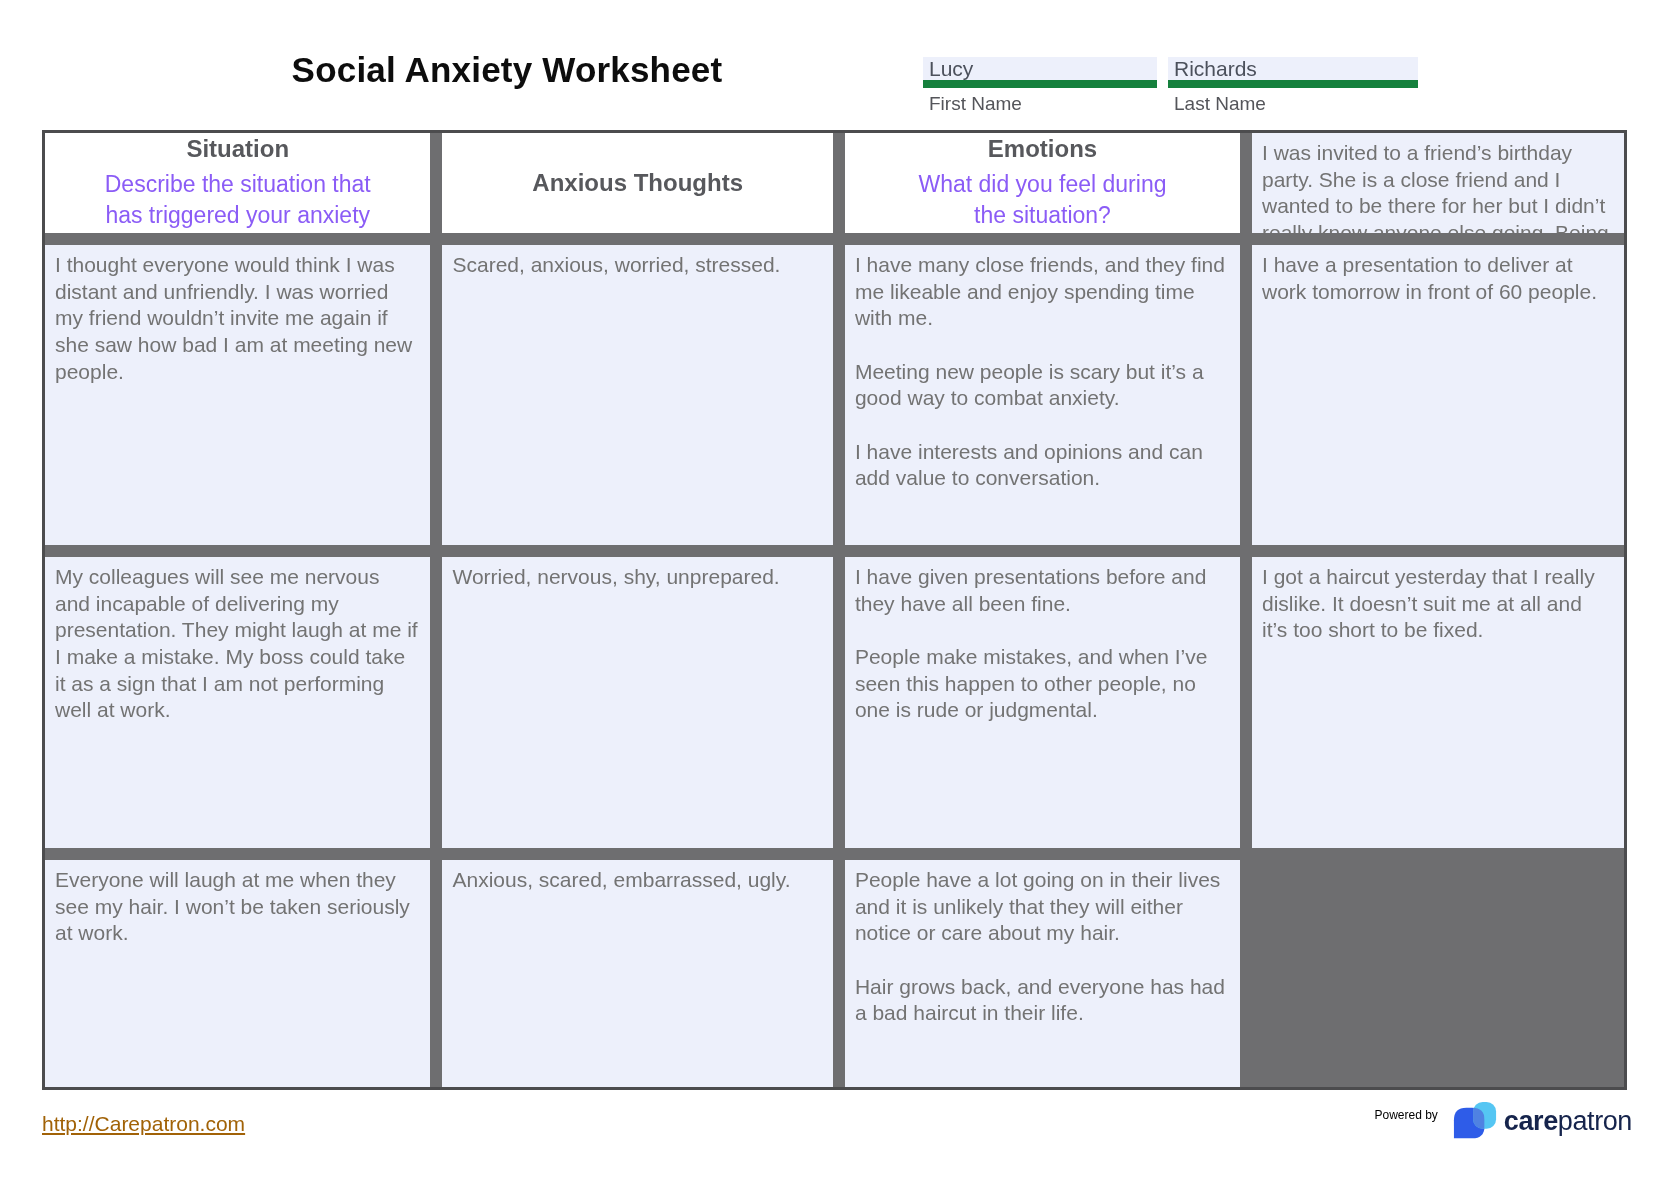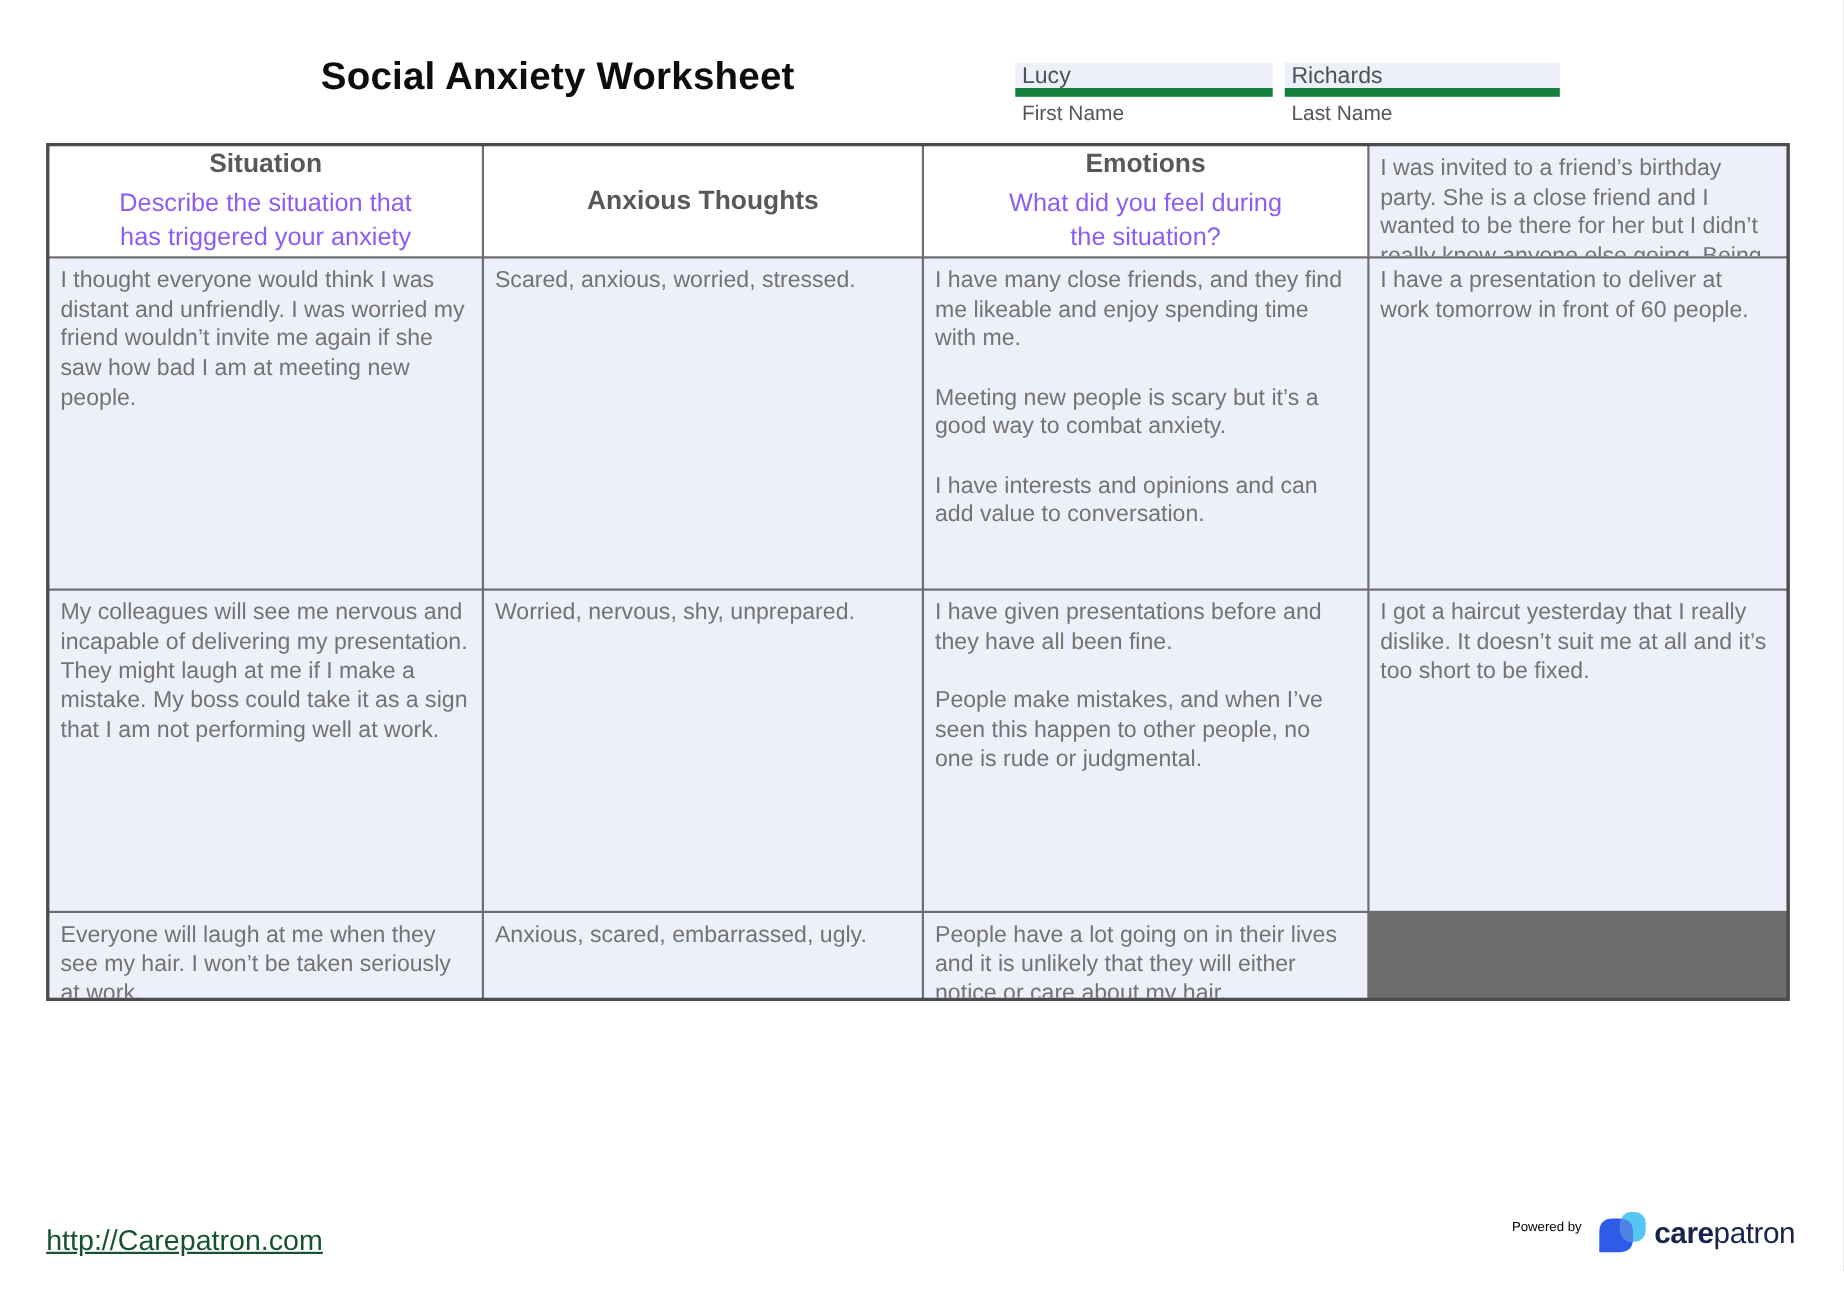--- a/index.html
+++ b/index.html
@@ -20,26 +20,26 @@
   .name-group input {
     background:#edf0fb; border:none; border-bottom:8px solid #15803d;
     width:234px; height:31px; font-family:"Liberation Sans", sans-serif;
     font-size:21px; color:#4c515c; padding:2px 4px 2px 6px; outline:none;
   }
   .name-group.last input { width:250px; }
   .name-group label { font-size:19px; color:#54555a; margin-top:5px; padding-left:6px; }
 
   
   .worksheet-table {
-    position:absolute; left:42px; top:130px; width:1585px; height:780px;
+    position:absolute; left:42px; top:130px; width:1585px; height:960px;
     border:3px solid #4c4c4e; background:#6e6e70;
     display:grid;
     grid-template-columns: 1fr 1.013fr 1.025fr 0.965fr;
     grid-template-rows: 100px 300px 291px 1fr;
-    gap:2px;
+    gap:12px;
   }
   .th {
     background:#ffffff; display:flex; flex-direction:column;
     align-items:center; justify-content:center; text-align:center;
     padding:4px 10px; gap:6px;
   }
   .th .t { font-size:24px; font-weight:bold; color:#57585c; }
   .th .s { font-size:23px; color:#8b5cf6; line-height:1.35; }
   .th.c1 .s { max-width:305px; }
   .th.c2 .s { max-width:255px; }
@@ -47,21 +47,21 @@
   .th.c4 .s { max-width:350px; }
   .td {
     background:#edf0fb; padding:7px 12px 7px 10px;
     font-size:21px; line-height:1.27; color:#737373;
     white-space:pre-line; overflow:hidden;
   }
 
   
   .footer-link {
     position:absolute; left:42px; top:1112px;
-    font-size:26px; color:#14532d; text-decoration:underline;
+    font-size:21px; color:#a16207; text-decoration:underline;
   }
   .powered { position:absolute; right:44px; top:1100px; display:flex; align-items:center; }
   .powered .pb-text { font-size:12px; color:#000000; margin-right:14px; position:relative; top:-8px; }
   .brand { display:flex; align-items:center; }
   .brand svg { display:block; margin-right:6px; }
   .wordmark { font-size:27px; color:#16244c; letter-spacing:-0.4px; position:relative; top:-2px; }
   .wordmark .b { font-weight:bold; }
 </style>
 </head>
 <body>

